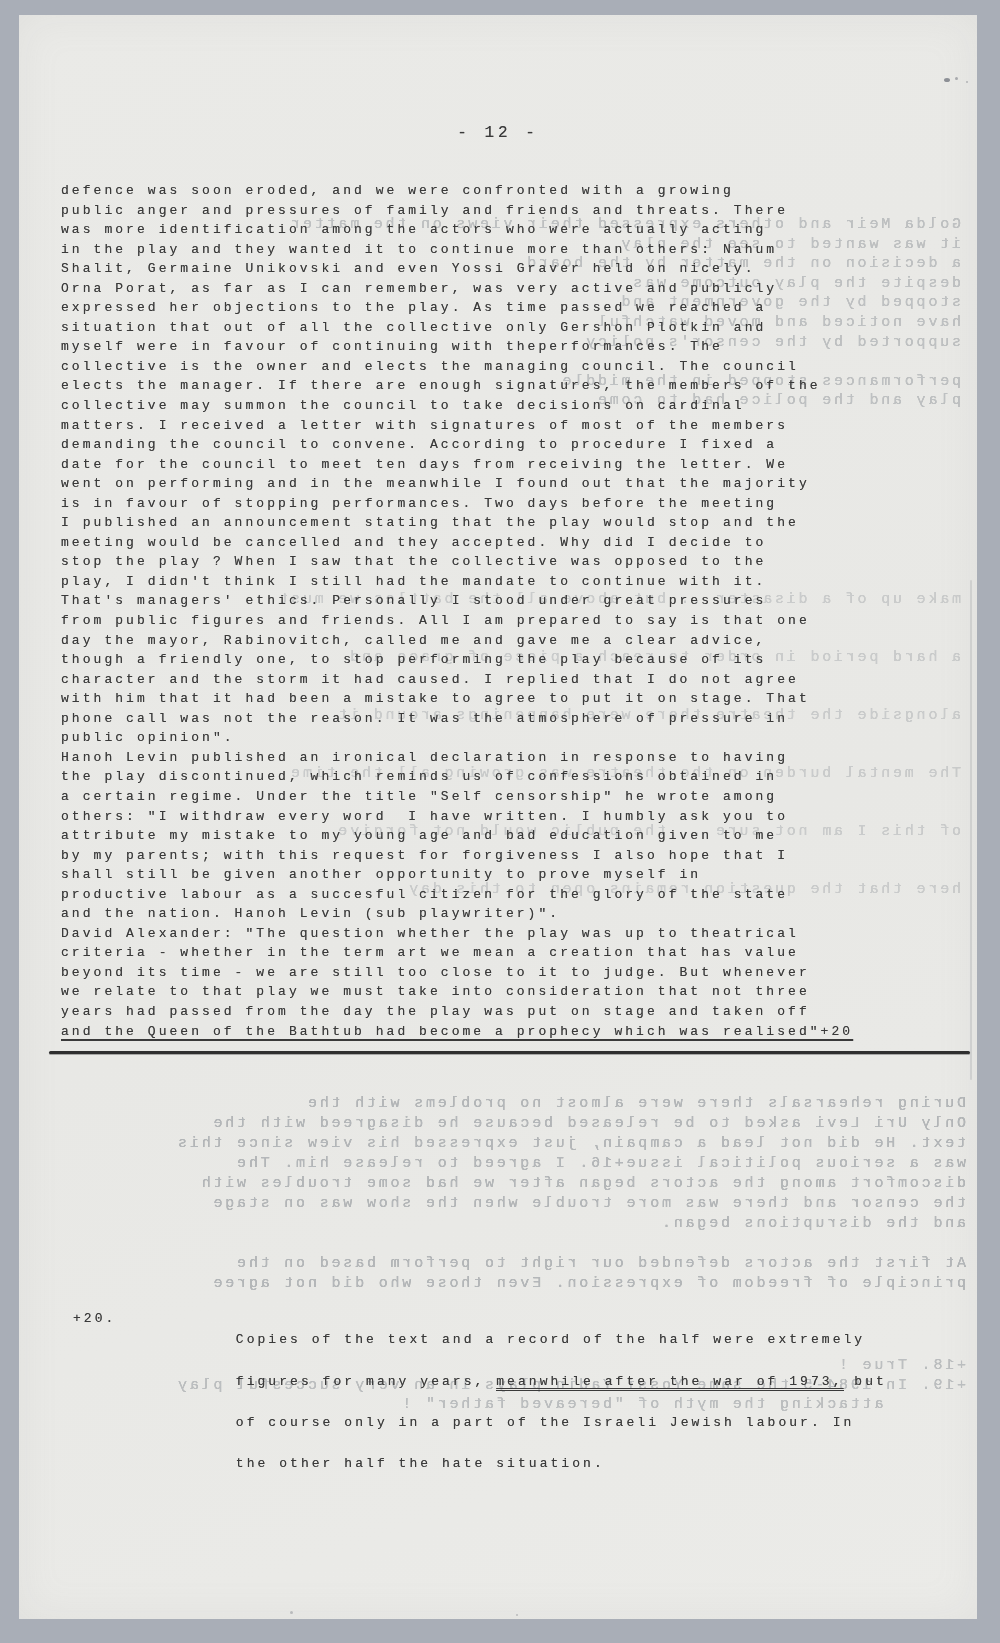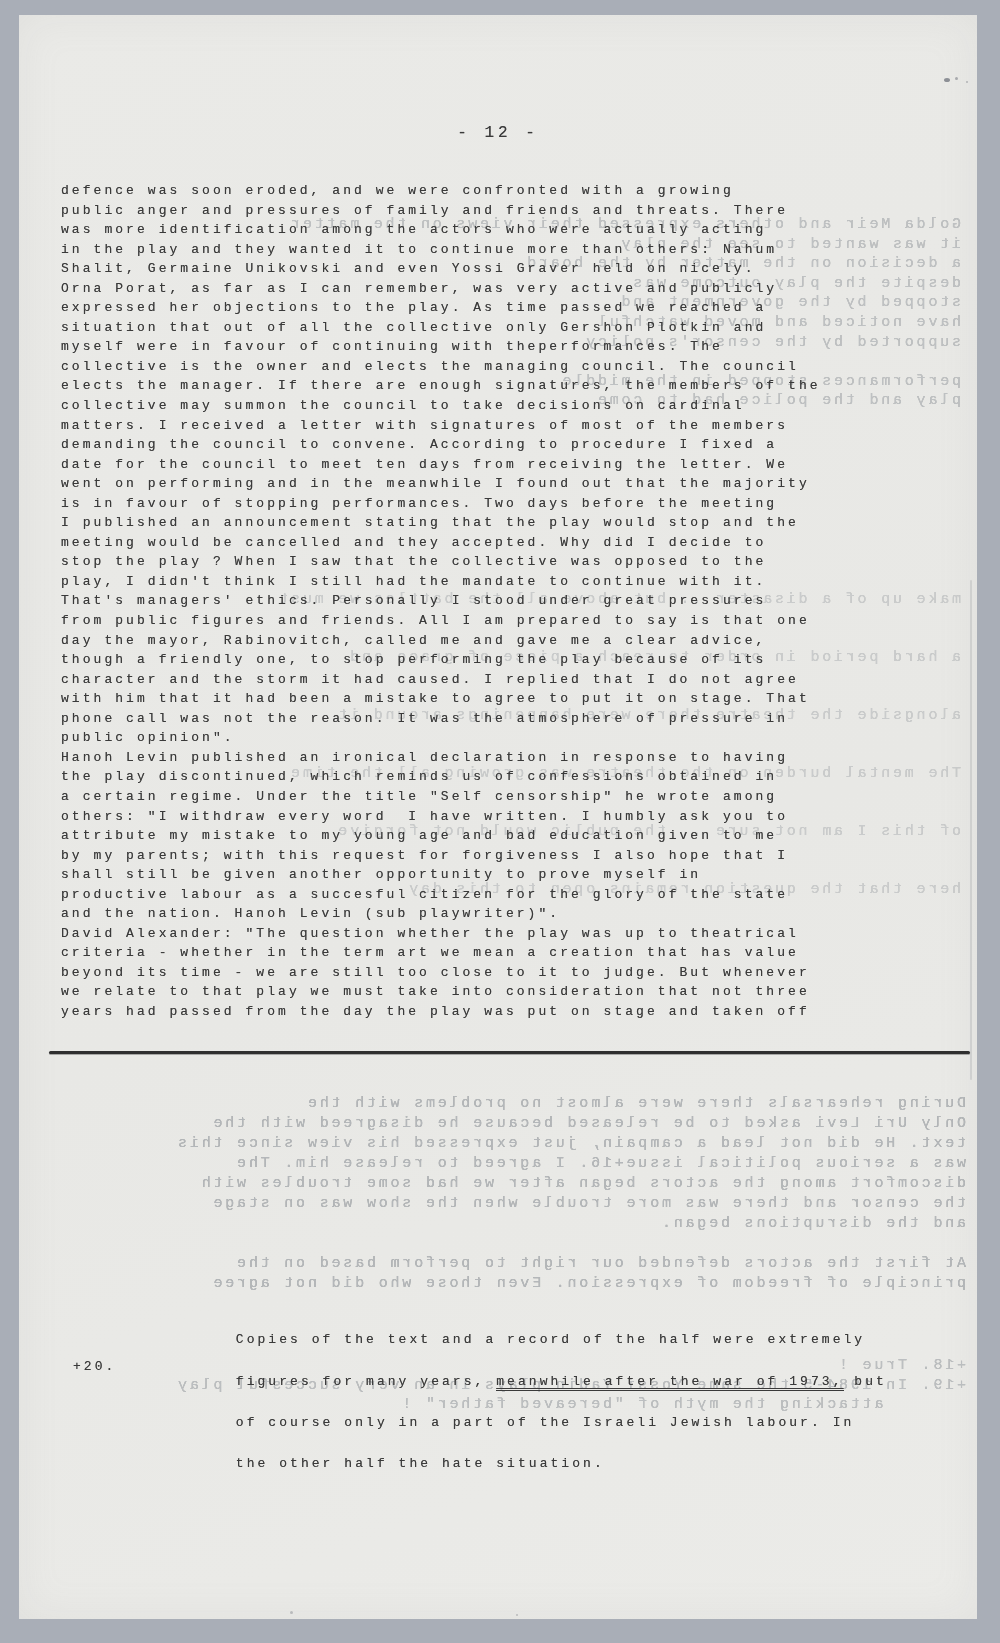--- a/index.html
+++ b/index.html
@@ -38,21 +38,21 @@
   }
   .divider-rule{
     position:absolute;left:30px;top:1036px;width:921px;height:3px;
     background:#2f2f2f;border-radius:2px;
     box-shadow:0 1px 0 rgba(47,47,47,.35);
   }
   .footnote{
     position:absolute;left:54px;top:1253px;line-height:20.7px;
   }
   .footnote-row{display:flex;}
-  .footnote-marker{width:76px;margin-top:48px;}
+  .footnote-marker{width:76px;}
   .footnote-body{}
   .u2{
     text-decoration:underline;
     text-decoration-thickness:1.2px;
     text-underline-offset:3px;
     border-bottom:1.5px solid #3a3a3a;
     padding-bottom:1px;
   }
   
   .ghost{
@@ -130,20 +130,21 @@
 by my parents; with this request for forgiveness I also hope that I
 shall still be given another opportunity to prove myself in
 productive labour as a succesful citizen for the glory of the state
 and the nation. Hanoh Levin (sub playwriter)".
 David Alexander: "The question whether the play was up to theatrical
 criteria - whether in the term art we mean a creation that has value
 beyond its time - we are still too close to it to judge. But whenever
 we relate to that play we must take into consideration that not three
 years had passed from the day the play was put on stage and taken off</div>
 
+  <div class="closing-line tw">and the Queen of the Bathtub had become a prophecy which was realised"+20</div>
 
   <div class="divider-rule"></div>
 
   <div class="footnote tw">
     <div class="footnote-row">
       <span class="footnote-marker">+20.</span>
       <span class="footnote-body">
         <span>Copies of the text and a record of the half were extremely</span><br>
         <span>figures for many years, </span><span class="u2">meanwhile after the war of 1973,</span><span> but</span><br>
         <span>of course only in a part of the Israeli Jewish labour. In</span><br>

